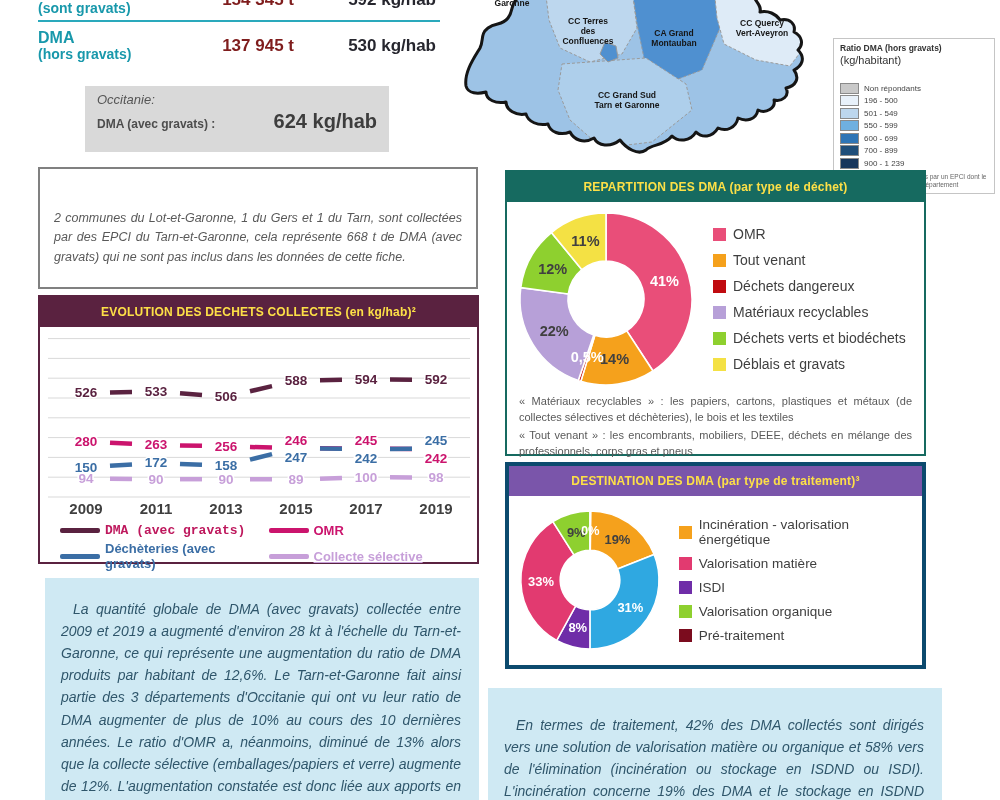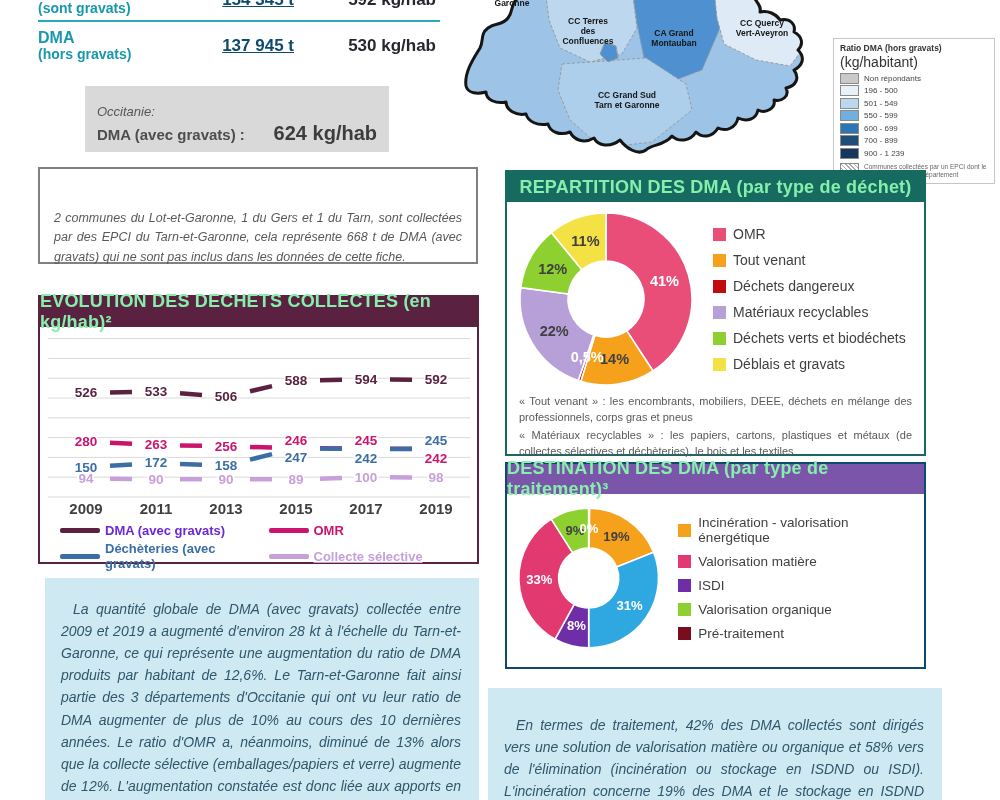--- a/index.html
+++ b/index.html
@@ -9,65 +9,65 @@
     -webkit-font-smoothing:antialiased;
   }
   .abs{position:absolute;}
 
   
   .stats{left:38px;top:-18px;width:402px;}
   .stats-row{display:flex;align-items:center;padding:2px 0;}
   .stats-label{width:138px;line-height:1.05;}
   .stats-name{font-size:16px;font-weight:700;color:#1898ab;}
   .stats-qual{font-size:14px;font-weight:700;color:#1898ab;}
-  .stats-tonnage{width:118px;text-align:right;font-size:17px;font-weight:700;color:#0c4a6e;text-decoration:underline;}
+  .stats-tonnage{width:118px;text-align:right;font-size:17px;font-weight:700;color:#7f1d1d;}
   .stats-ratio{width:142px;text-align:right;font-size:17px;font-weight:700;color:#26262e;}
   .stats-divider{height:2px;background:#2aa9bc;margin:3px 0 6px 0;border:0;}
 
   .occitanie{left:85px;top:86px;width:304px;height:66px;background:#d9d9d9;
-    padding:18px 12px;box-sizing:border-box;}
+    padding:6px 12px;box-sizing:border-box;}
   .occ-title{font-size:13px;font-style:italic;color:#555;margin-bottom:3px;}
   .occ-row{display:flex;justify-content:space-between;align-items:baseline;line-height:1.15;}
-  .occ-label{font-size:15px;font-weight:700;color:#4d4d4d;}
+  .occ-label{font-size:12px;font-weight:700;color:#4d4d4d;}
   .occ-value{font-size:20px;font-weight:700;color:#3d3d3d;}
 
   
   .map-wrap{left:450px;top:0;width:550px;height:166px;}
   .map-legend{position:absolute;left:383px;top:38px;width:162px;background:#fff;
     border:1px solid #c5c5c5;padding:4px 6px;box-sizing:border-box;}
   .map-legend-title{font-size:8.5px;font-weight:700;color:#333;line-height:1.25;}
-  .map-legend-sub{font-size:14px;color:#333;margin-bottom:3px;}
+  .map-legend-sub{font-size:11px;color:#333;margin-bottom:17px;}
   .map-legend-row{display:flex;align-items:center;margin:1.5px 0;}
   .map-swatch{width:17px;height:9px;border:1px solid #8a8a8a;margin-right:5px;flex:none;}
   .map-class-label{font-size:8px;color:#444;}
   .map-foot{display:flex;margin-top:4px;align-items:flex-start;}
   .hatch{width:17px;height:9px;border:1px solid #8a8a8a;margin-right:5px;flex:none;
     background:repeating-linear-gradient(45deg,#aaa 0 1px,#fff 1px 3px);}
   .map-foot-text{font-size:6.5px;color:#666;line-height:1.25;}
 
   
-  .note-box{left:38px;top:167px;width:440px;height:97px;border:2px solid #808080;
+  .note-box{left:38px;top:167px;width:440px;height:122px;border:2px solid #808080;
     box-sizing:border-box;padding:40px 14px 0 14px;}
   .note-text{font-size:12.5px;font-style:italic;color:#595959;text-align:justify;line-height:1.55;}
 
   
   .section-header{height:30px;display:flex;align-items:center;justify-content:center;
-    color:#86efac;font-weight:700;font-size:18px;letter-spacing:.2px;}
+    color:#fde047;font-weight:700;font-size:12px;letter-spacing:.2px;}
   .evolution-box{left:38px;top:295px;width:441px;height:269px;border:2px solid #5a2240;
     box-sizing:border-box;background:#fff;}
   .evolution-box .section-header{background:#5a2240;}
   .ev-legend{display:grid;grid-template-columns:1fr 1fr;margin:0 0 0 20px;row-gap:3px;}
   .ev-legend-item{display:flex;align-items:center;}
   .ev-line{width:40px;height:5px;border-radius:2px;margin-right:5px;flex:none;}
   .ev-label{font-size:13px;font-weight:600;}
 
   .repartition-box{left:505px;top:170px;width:421px;height:286px;border:2px solid #166a60;
     box-sizing:border-box;background:#fff;}
   .repartition-box .section-header{background:#166a60;}
-  .destination-box{left:505px;top:462px;width:421px;height:207px;border:2px solid #0c4a6e;
+  .destination-box{left:505px;top:462px;width:421px;height:207px;border:4px solid #0c4a6e;
     box-sizing:border-box;background:#fff;}
   .destination-box .section-header{background:#7a55aa;}
   .donut-row{display:flex;align-items:center;}
   .donut-row.rep{padding:6px 8px 0 8px;}
   .donut-row.dest{padding:8px 8px 0 8px;}
   .donut-legend{display:flex;flex-direction:column;margin-left:16px;}
   .donut-legend.rep{gap:10px;}
   .donut-legend.dest{gap:9px;}
   .dl-item{display:flex;align-items:center;}
   .dl-sq{width:13px;height:13px;margin-right:7px;flex:none;}
@@ -249,21 +249,21 @@
       <text x="46" y="187" text-anchor="middle" font-size="15" font-weight="700" fill="#3f3f3f">2009</text>
       <text x="116" y="187" text-anchor="middle" font-size="15" font-weight="700" fill="#3f3f3f">2011</text>
       <text x="186" y="187" text-anchor="middle" font-size="15" font-weight="700" fill="#3f3f3f">2013</text>
       <text x="256" y="187" text-anchor="middle" font-size="15" font-weight="700" fill="#3f3f3f">2015</text>
       <text x="326" y="187" text-anchor="middle" font-size="15" font-weight="700" fill="#3f3f3f">2017</text>
       <text x="396" y="187" text-anchor="middle" font-size="15" font-weight="700" fill="#3f3f3f">2019</text>
     </svg>
   <div class="ev-legend" id="ev-legend">
       <div class="ev-legend-item">
         <span class="ev-line" style="background: rgb(90, 34, 64);"></span>
-        <span class="ev-label" style="color: #6d28d9;">DMA (avec gravats)</span>
+        <span class="ev-label" style="color: #be185d; font-family: Liberation Mono, monospace;">DMA (avec gravats)</span>
       </div>
       <div class="ev-legend-item">
         <span class="ev-line" style="background: rgb(203, 20, 109);"></span>
         <span class="ev-label" style="color: rgb(203, 20, 109);">OMR</span>
       </div>
       <div class="ev-legend-item">
         <span class="ev-line" style="background: rgb(59, 110, 165);"></span>
         <span class="ev-label" style="color: rgb(59, 110, 165);">Déchèteries (avec gravats)</span>
       </div>
       <div class="ev-legend-item">
@@ -311,22 +311,22 @@
           <span class="dl-sq" style="background: rgb(142, 208, 47);"></span>
           <span class="dl-label">Déchets verts et biodéchets</span>
         </div>
         <div class="dl-item">
           <span class="dl-sq" style="background: rgb(244, 225, 68);"></span>
           <span class="dl-label">Déblais et gravats</span>
         </div>
       </div>
   </div>
   <div class="rep-notes" id="rep-notes">
+      <p class="rep-note">« Matériaux recyclables » : les papiers, cartons, plastiques et métaux (de collectes sélectives et déchèteries), le bois et les textiles</p>
       <p class="rep-note">« Tout venant » : les encombrants, mobiliers, DEEE, déchets en mélange des professionnels, corps gras et pneus</p>
-      <p class="rep-note">« Matériaux recyclables » : les papiers, cartons, plastiques et métaux (de collectes sélectives et déchèteries), le bois et les textiles</p>
     </div>
 </div>
 
 <div class="abs destination-box">
   <div class="section-header">DESTINATION DES DMA (par type de traitement)³</div>
   <div class="donut-row dest">
     <svg width="152" height="152" viewBox="0 0 152 152">
         <path d="M76,4A72,72,0,0,1,142.9439069839541,49.495032206703186L104.82307106253579,64.58813886677498A31,31,0,0,0,76,45Z" fill="#f5a11c" stroke="#ffffff" stroke-width="1.6"></path>
         <path d="M142.9439069839541,49.495032206703186A72,72,0,0,1,76,148L76,107A31,31,0,0,0,104.82307106253579,64.58813886677498Z" fill="#2fa8e1" stroke="#ffffff" stroke-width="1.6"></path>
         <path d="M76,148A72,72,0,0,1,41.31373546467652,139.09408096315818L61.06563610284683,103.16550708135978A31,31,0,0,0,76,107Z" fill="#6f2da8" stroke="#ffffff" stroke-width="1.6"></path>

